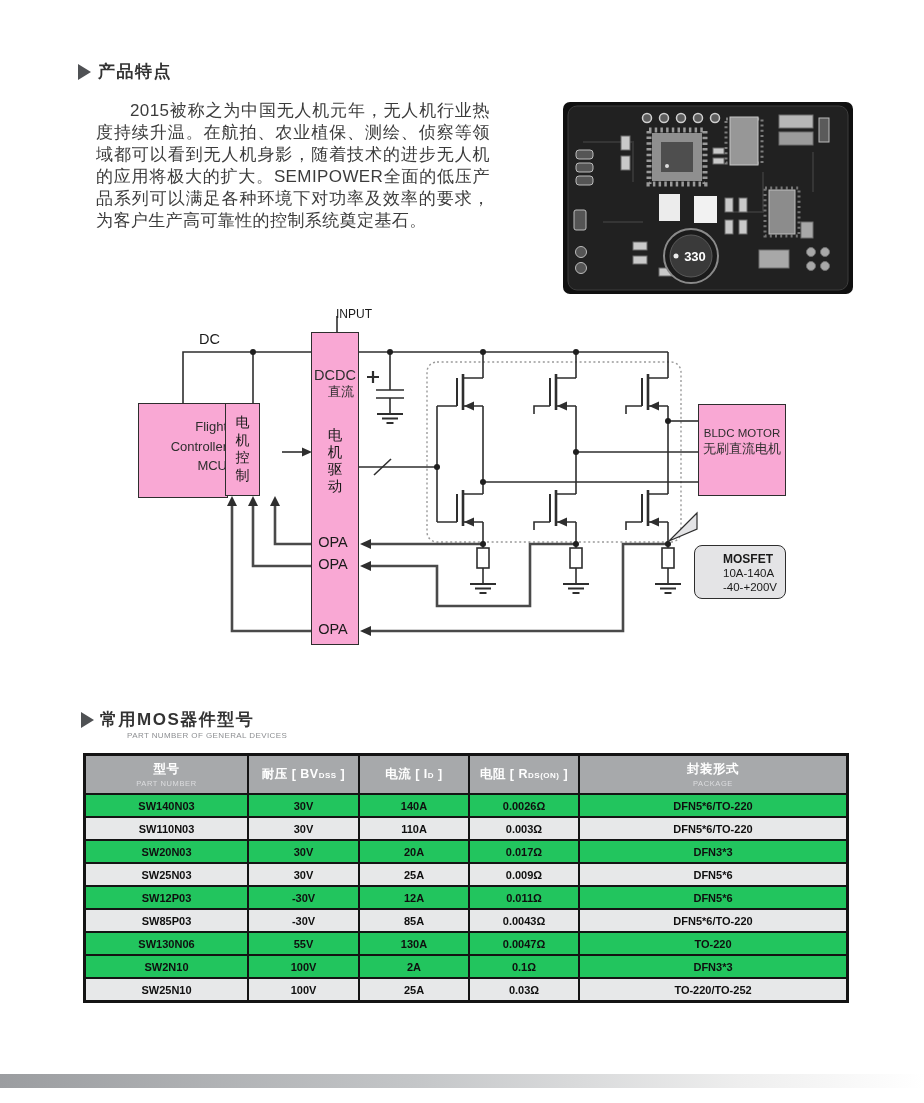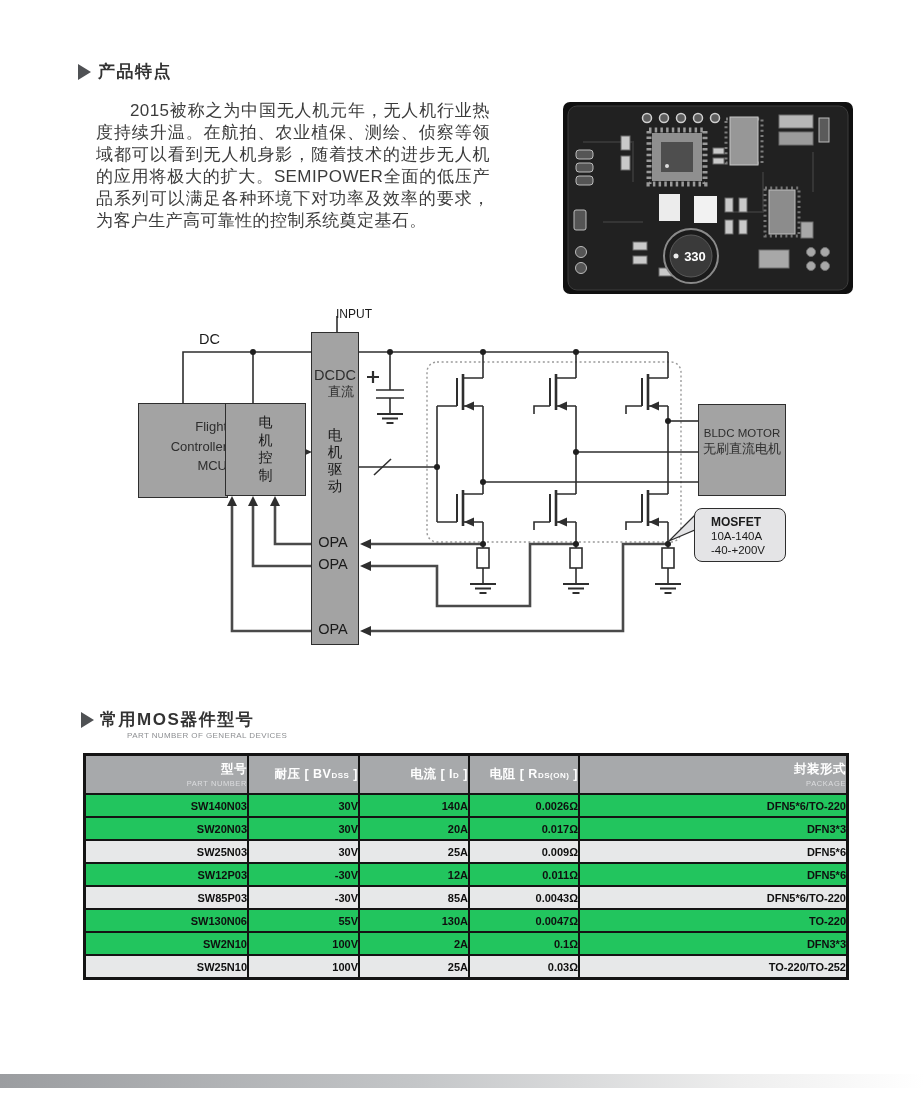--- a/index.html
+++ b/index.html
@@ -11,32 +11,32 @@
   
   .tri{width:0;height:0;border-top:8px solid transparent;border-bottom:8px solid transparent;border-left:13px solid #4f5154;}
   .sec-title{font-size:17px;font-weight:700;color:#333;letter-spacing:1.5px;}
   .sec-sub{font-size:8px;color:#8d8f92;letter-spacing:.4px;}
   
   .para{
     width:394px;font-size:17px;line-height:22px;letter-spacing:.4px;
     text-align:justify;text-indent:2em;color:#3c3c3c;margin-left:33px;
   }
   
-  .dbox{box-sizing:border-box;background:#a3a3a3;border:1.6px solid #2e2e2e;}
+  .dbox{box-sizing:border-box;background:#f9a8d4;border:1.6px solid #2e2e2e;}
   .dlabel{color:#1a1a1a;white-space:nowrap;}
   .vtext{word-break:break-all;text-align:center;color:#1a1a1a;}
   .callout{
     box-sizing:border-box;background:#e4e4e6;border:1.3px solid #2e2e2e;border-radius:8px;
-    padding:6px 0 0 16px;line-height:14px;color:#1a1a1a;
+    padding:6px 0 0 28px;line-height:14px;color:#1a1a1a;margin-top:37px;
   }
   .callout .t{font-size:12px;font-weight:700;}
   .callout .l{font-size:11.5px;}
   
   table.mos{border-collapse:collapse;table-layout:fixed;width:762px;}
-  table.mos th,table.mos td{border:2px solid #141414;padding:0;text-align:right;vertical-align:middle;}
+  table.mos th,table.mos td{border:2px solid #141414;padding:0;text-align:center;vertical-align:middle;}
   table.mos{border:1px solid #141414;outline:1px solid #141414;}
   table.mos thead th{background:#a7a9ab;color:#fff;height:37px;font-weight:700;font-size:12.5px;letter-spacing:.5px;}
   table.mos thead .hsub{display:block;font-size:7.5px;font-weight:400;color:#dcdddf;letter-spacing:.6px;margin-top:1px;}
   table.mos thead .brsub{font-size:8px;font-weight:700;}
   table.mos td{height:21px;font-size:11px;font-weight:700;color:#0f0f0f;}
   table.mos tr.even td{background:#e7e8e9;}
   table.mos tr.odd td{background:#22c55e;}
   
   .footbar{background:linear-gradient(90deg,#9b9da0 0%,#c4c6c8 45%,#eeeeee 80%,#ffffff 100%);}
   svg text{font-family:"Liberation Sans","DejaVu Sans",sans-serif;}
@@ -266,21 +266,21 @@
 <div class="abs dlabel" style="left:311px;top:534px;width:44px;text-align:center;font-size:14.5px;">OPA</div>
 <div class="abs dlabel" style="left:311px;top:556px;width:44px;text-align:center;font-size:14.5px;">OPA</div>
 <div class="abs dlabel" style="left:311px;top:621px;width:44px;text-align:center;font-size:14.5px;">OPA</div>
 
 <div class="abs dbox" style="left:138px;top:403px;width:90px;height:95px;text-align:right;font-size:13px;line-height:19.5px;padding-top:13px;">
   <div>Flight</div>
   <div>Controller</div>
   <div>MCU</div>
 </div>
 
-<div class="abs dbox" style="left:225px;top:403px;width:81px;height:93px;">
+<div class="abs dbox" style="left:225px;top:403px;width:35px;height:93px;">
   <div class="vtext" style="width:15px;margin:10px auto 0;font-size:14px;line-height:17.5px;">电机控制</div>
 </div>
 
 <div class="abs dbox" style="left:698px;top:404px;width:88px;height:92px;text-align:center;">
   <div style="margin-top:22px;font-size:11.5px;">BLDC MOTOR</div>
   <div style="font-size:13px;margin-top:1px;">无刷直流电机</div>
 </div>
 
 <div class="abs callout" style="left:694px;top:508px;width:92px;height:54px;">
   <div class="t">MOSFET</div>
@@ -325,20 +325,27 @@
     </tr>
   </thead>
   <tbody>
         <tr class="odd">
           <td>SW140N03</td>
           <td>30V</td>
           <td>140A</td>
           <td>0.0026Ω</td>
           <td>DFN5*6/TO-220</td>
         </tr>
+        <tr class="even">
+          <td>SW110N03</td>
+          <td>30V</td>
+          <td>110A</td>
+          <td>0.003Ω</td>
+          <td>DFN5*6/TO-220</td>
+        </tr>
         <tr class="odd">
           <td>SW20N03</td>
           <td>30V</td>
           <td>20A</td>
           <td>0.017Ω</td>
           <td>DFN3*3</td>
         </tr>
         <tr class="even">
           <td>SW25N03</td>
           <td>30V</td>

